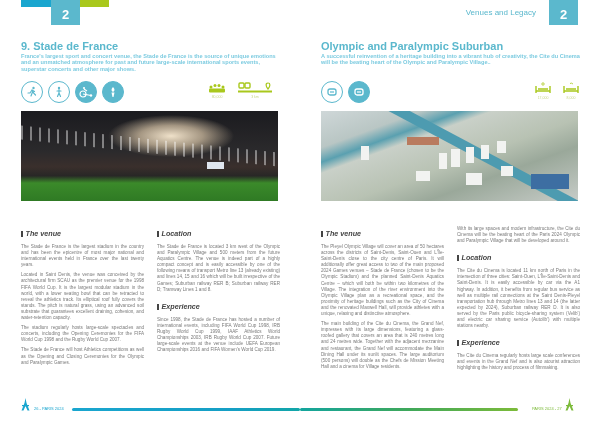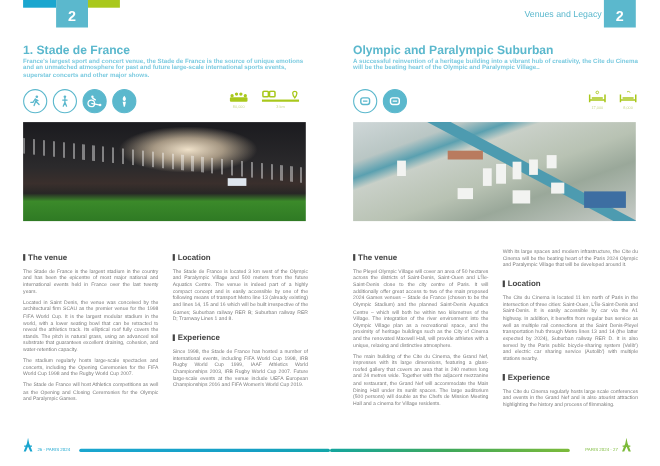--- a/index.html
+++ b/index.html
@@ -9,21 +9,21 @@
   .page { position: absolute; top: 0; height: 424px; width: 300px; }
   .page.left { left: 0; }
   .page.right { left: 300px; }
 
   
   .blk { position: absolute; }
   .blk-blue { left: 21px; top: 0; width: 30px; height: 7px; background: #1aa6cf; }
   .blk-num { left: 51px; top: 0; width: 29px; height: 25px; background: #5bb8cd; color: #fff; font-weight: bold; font-size: 13px; display:flex; align-items:flex-end; justify-content:center; padding-bottom: 3px; }
   .blk-green { left: 80px; top: 0; width: 29px; height: 7px; background: #a9c81c; }
   .blk-num-r { left: 249px; top: 0; width: 29px; height: 25px; background: #5bb8cd; color:#fff; font-weight:bold; font-size: 13px; display:flex; align-items:flex-end; justify-content:center; padding-bottom: 3px; }
-  .section-label { position: absolute; right: 53px; top: 8px; font-size: 8px; color: #5bb8cd; text-align: right; }
+  .section-label { position: absolute; right: 64px; top: 8px; font-size: 8px; color: #5bb8cd; text-align: right; }
 
   .title { position: absolute; left: 21px; top: 40px; font-size: 11px; font-weight: bold; color: #5bb8cd; }
   .subtitle { position: absolute; left: 21px; top: 53px; width: 262px; font-size: 5.6px; line-height: 6.4px; font-weight: bold; color: #7ccbe0; }
 
   .icons-row { position: absolute; left: 21px; top: 81px; display: flex; gap: 5px; }
   .sport-icon { width: 22px; height: 22px; border-radius: 50%; border: 1px solid #5bb8cd; display:flex; align-items:center; justify-content:center; color:#5bb8cd; font-size: 10px; }
   .sport-icon.filled { background: #5bb8cd; color: #fff; }
 
   .stat-group { position: absolute; top: 82px; display: flex; gap: 12px; }
   .stat { display:flex; flex-direction: column; align-items:center; }
@@ -36,40 +36,40 @@
   .photo-stadium .lights { position:absolute; left:0; top:28px; width:257px; height:14px;
       background: repeating-linear-gradient(90deg, rgba(255,255,255,0.7) 0 2px, rgba(0,0,0,0) 2px 9px); opacity:0.6; transform: skewY(6deg); }
   .photo-stadium .screen { position:absolute; left: 186px; top: 51px; width: 17px; height: 7px; background: #dfe6ee; }
   .photo-village { background:
       linear-gradient(160deg, #cfd7d8 0%, #b9c6c4 20%, #5aa0b0 28%, #c9d0c8 34%, #b8c2b3 55%, #9aa89a 70%, #c7ccc8 100%); }
   .photo-village .bld { position:absolute; background:#f2f3f1; }
   .photo-village .river { position:absolute; left: 70px; top: -10px; width: 220px; height: 10px; background: #4d9bb0; transform: rotate(28deg); transform-origin: left top; }
   .photo-village .roof { position:absolute; left: 210px; top: 63px; width: 38px; height: 15px; background:#3d6ea2; }
 
   .col { position: absolute; top: 229px; width: 123px; }
-  .col h3 { font-size: 7.2px; font-weight: bold; color: #444; margin-bottom: 6px; }
+  .col h3 { font-size: 7.2px; font-weight: bold; color: #444; margin-bottom: 6px; font-style: italic; }
   .col h3.mt { margin-top: 9px; }
   .col p { font-size: 4.6px; line-height: 6.1px; color: #7a7a7a; text-align: justify; margin-bottom: 4px; }
   .bar { display:inline-block; width: 1.5px; height: 6px; background:#444; margin-right: 3px; vertical-align: -1px; }
 
   .footer-line { position: absolute; top: 408px; height: 3px; border-radius: 2px; }
   .footer-line.left { left: 72px; width: 228px; background: linear-gradient(90deg, #1aa6cf, #159fc5 70%, #12a6a8); }
   .footer-line.right { left: 300px; width: 218px; background: linear-gradient(90deg, #13a59e, #3fa85a 50%, #7cbb3a); }
   .footer-text { position: absolute; top: 406px; font-size: 4px; }
   .tower { position: absolute; top: 398px; font-size: 12px; font-weight: bold; }
 </style>
 </head>
 <body>
 
 <div class="page left">
   <div class="blk blk-blue"></div>
   <div class="blk blk-num">2</div>
   <div class="blk blk-green"></div>
 
-  <div class="title">1. Stade de France</div>
+  <div class="title">9. Stade de France</div>
   <div class="subtitle">France's largest sport and concert venue, the Stade de France is the source of unique emotions and an unmatched atmosphere for past and future large-scale international sports events, superstar concerts and other major shows.</div>
 
   <div class="icons-row">
     <div class="sport-icon">
       <svg width="12" height="12" viewBox="0 0 12 12">
           <circle cx="7.5" cy="2" r="1.2" fill="#5bb8cd"></circle>
           <path d="M6 4 L4 7 L2 7 M6 4 L7.5 7 L9.5 9 M6 4 L8.5 5.5 M6.5 6 L5 10" stroke="#5bb8cd" stroke-width="1.2" fill="none" stroke-linecap="round"></path>
         </svg>
     </div>
     <div class="sport-icon">

